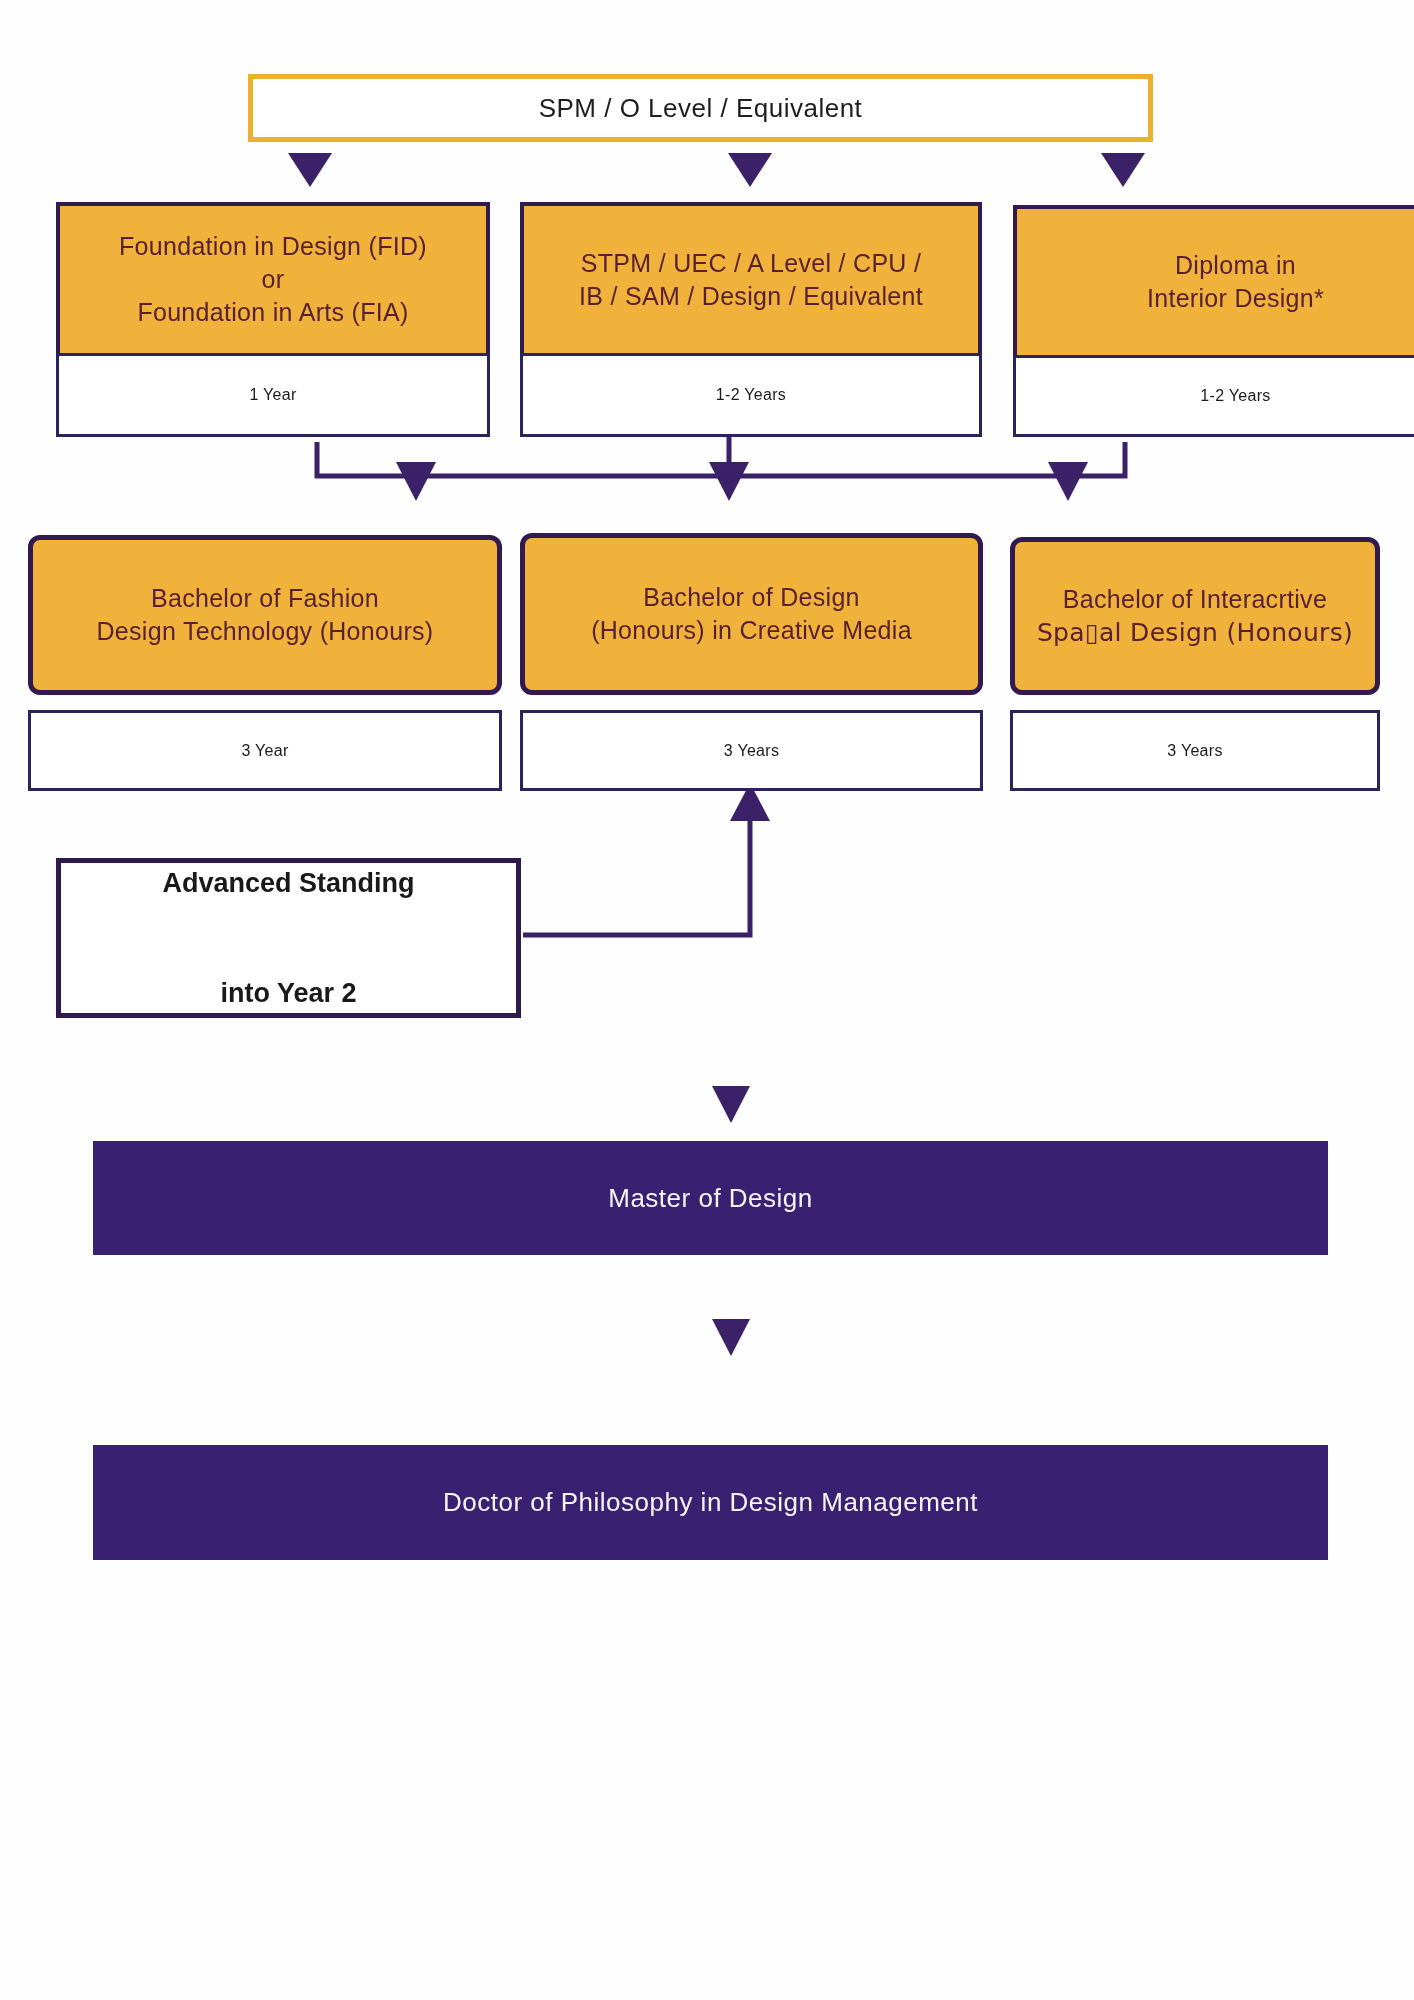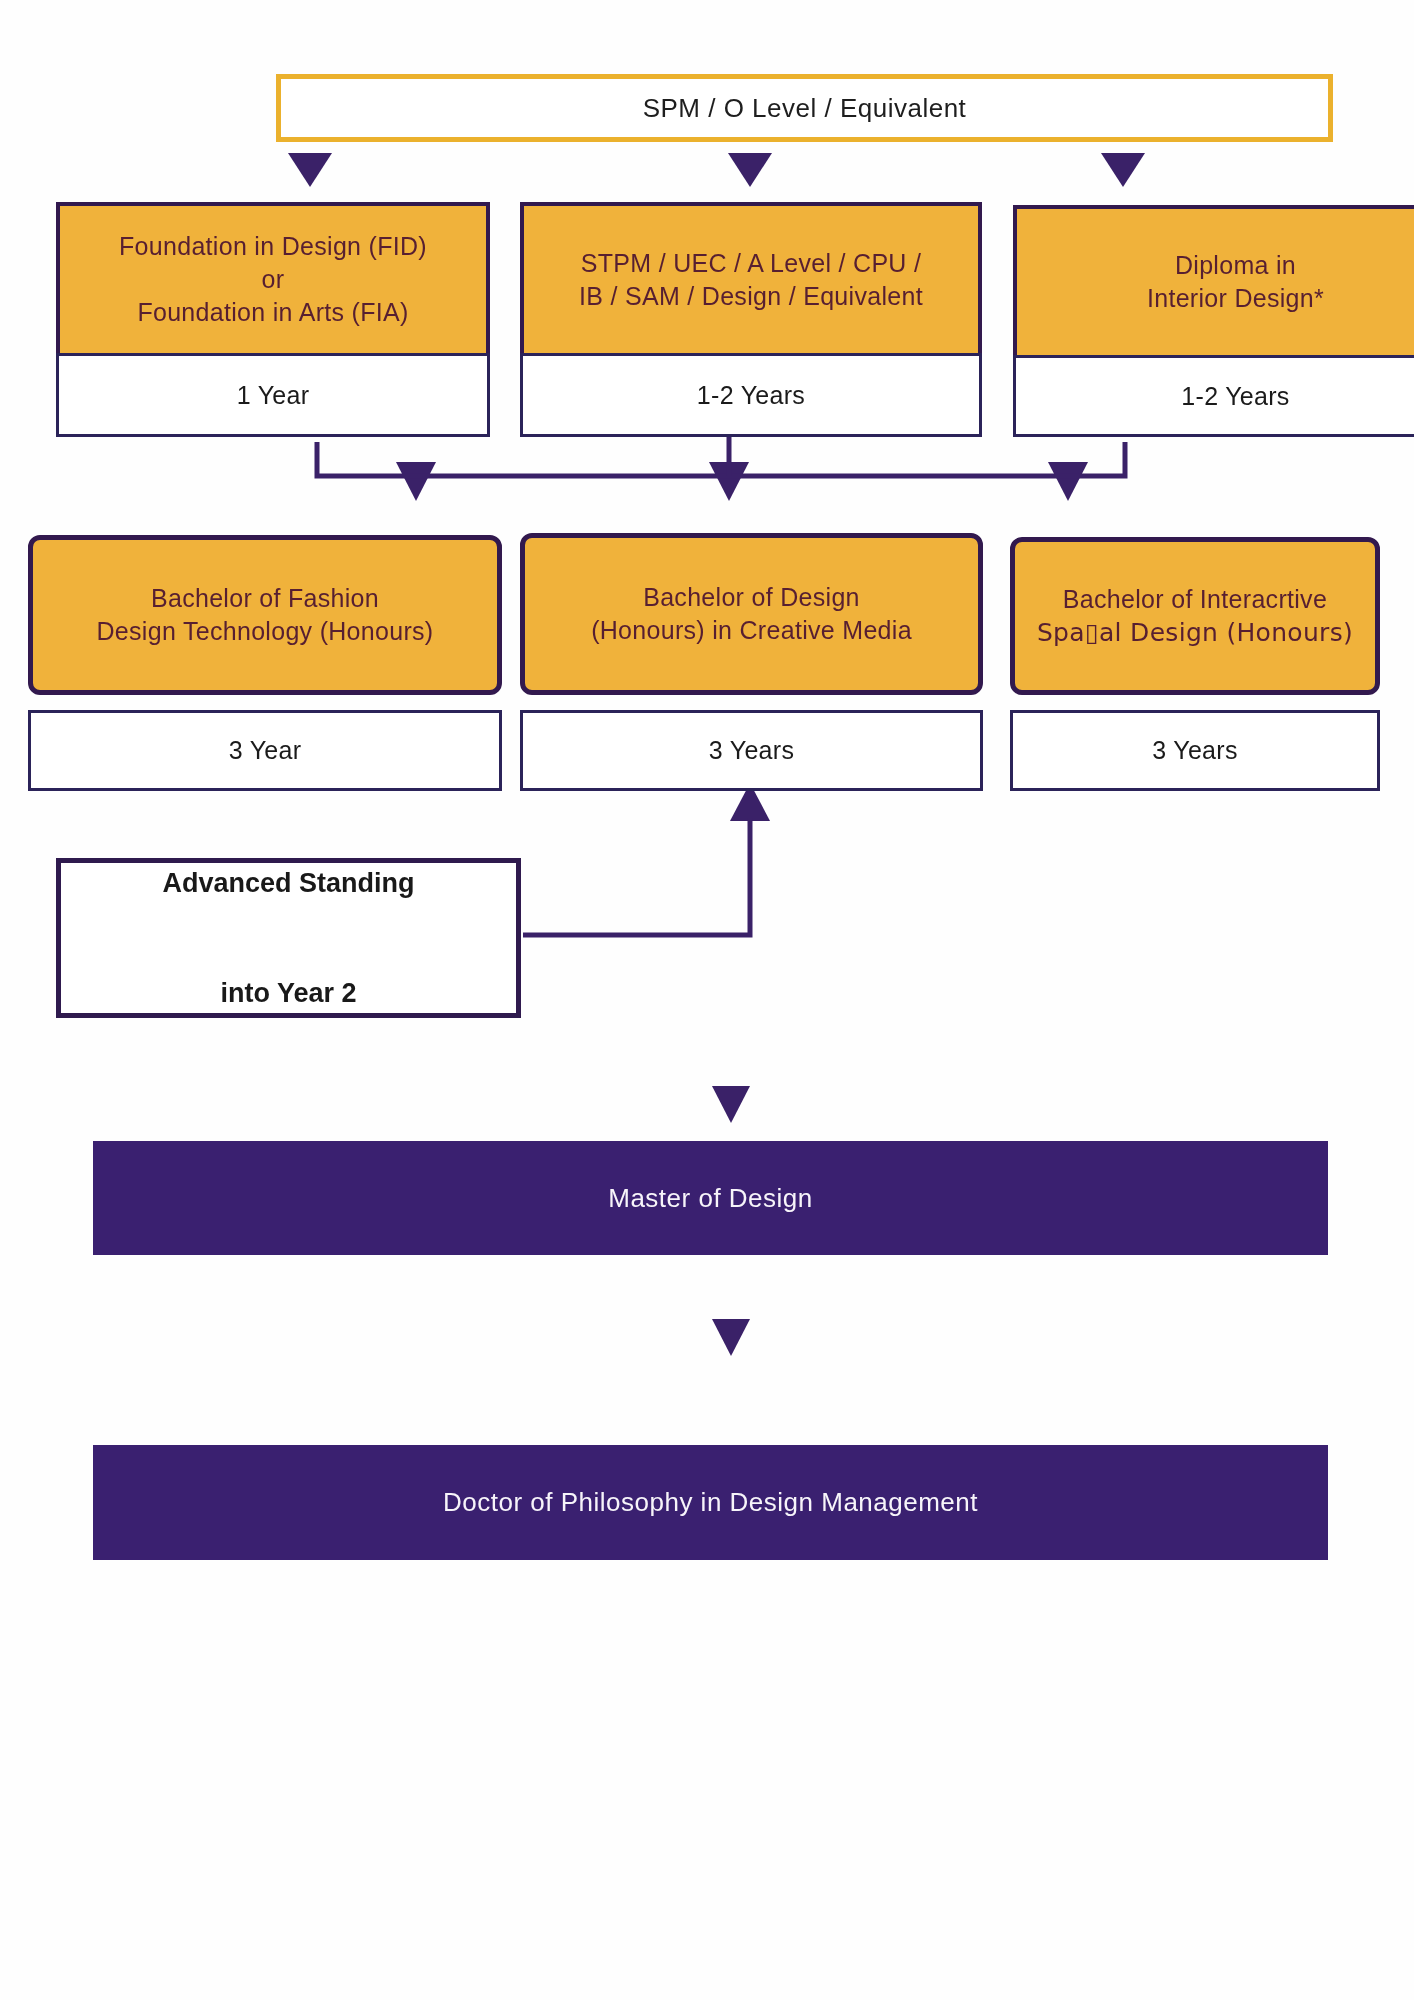--- a/index.html
+++ b/index.html
@@ -25,21 +25,21 @@
     display:flex;flex-direction:column;align-items:center;justify-content:center;
     color:#571F31;font-size:25px;line-height:1.32;text-align:center;
     letter-spacing:0.3px;
   }
   .orange-box.thick{border-width:5px;border-radius:12px;}
   
   .duration-box{
     background:#ffffff;
     border:3px solid #2B2359;
     display:flex;align-items:center;justify-content:center;
-    color:#1b1b1b;font-size:25px;text-align:center;letter-spacing:0.3px;
+    color:#1b1b1b;font-size:16px;text-align:center;letter-spacing:0.3px;
   }
   .attached{margin-top:-4px;}
   .col{position:absolute;box-sizing:border-box;}
   
   .advanced-box{
     background:#ffffff;
     border:5px solid #2F1A4E;
     display:flex;flex-direction:column;align-items:center;justify-content:space-between;
     color:#191919;font-size:27px;font-weight:bold;line-height:1.5;text-align:center;
   }
@@ -76,21 +76,21 @@
     </g>
     <g stroke="#3A2168" stroke-width="5" fill="none">
 
       <polyline points="317,442 317,476 1125,476 1125,442"></polyline>
       <line x1="729" y1="437" x2="729" y2="476"></line>
 
       <polyline points="523,935 750,935 750,818"></polyline>
     </g>
   </svg>
 
-  <div class="abs entry-box" style="left:248px;top:74px;width:1057px;height:68px;margin-left:28px;">
+  <div class="abs entry-box" style="left:248px;top:74px;width:905px;height:68px;">
     <span>SPM / O Level / Equivalent</span>
   </div>
 
   <div class="col" style="left:28px;top:202px;width:462px;padding-left:28px;">
     <div class="orange-box" style="height:147px;">
       <div>Foundation in Design (FID)</div>
       <div>or</div>
       <div>Foundation in Arts (FIA)</div>
     </div>
     <div class="duration-box attached" style="height:78px;">

